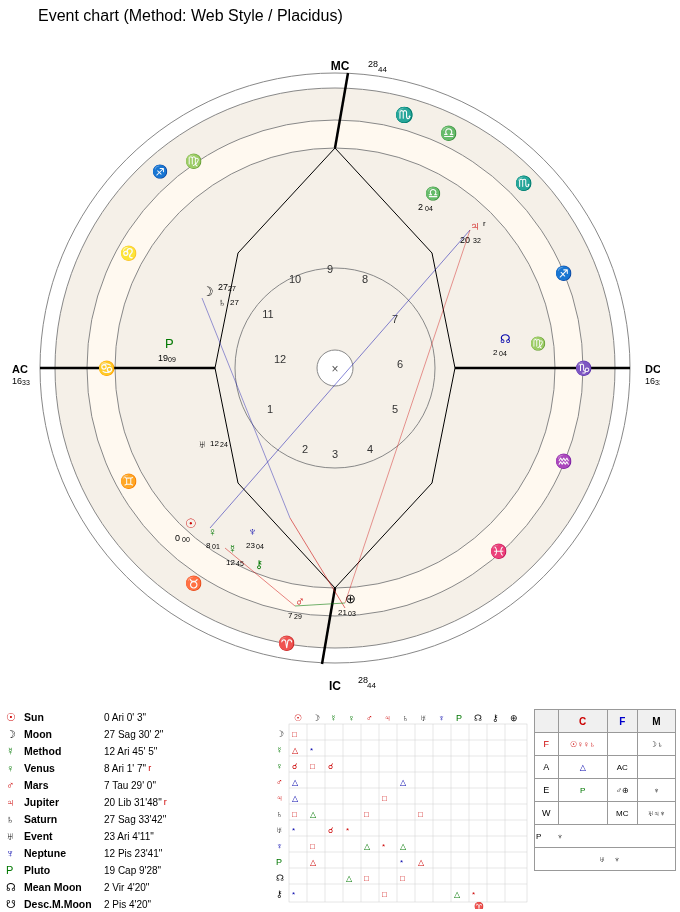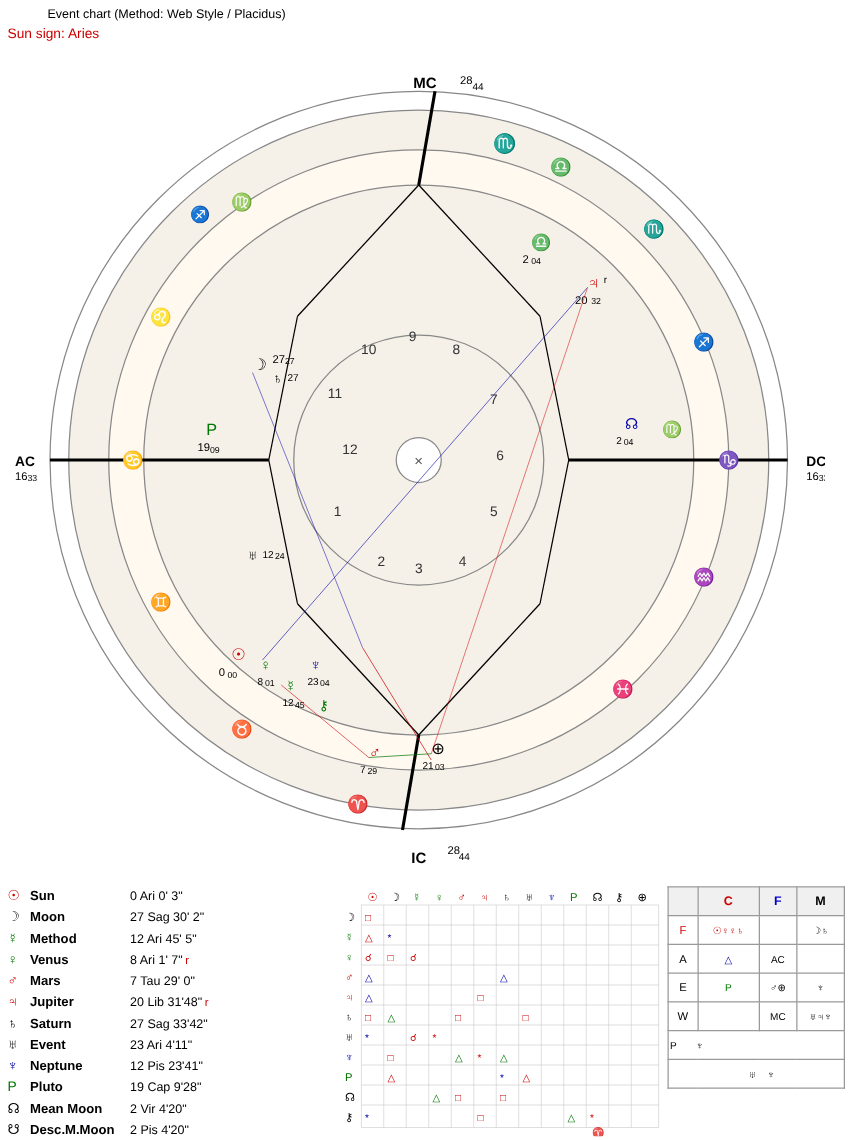--- a/index.html
+++ b/index.html
@@ -15,21 +15,21 @@
 
     
     .header {
       position: absolute;
       top: 4px;
       left: 6px;
       line-height: 1.5;
     }
     .header-title {
       color: #000;
-      font-size: 10px;
+      font-size: 16px;
       padding-left: 32px;
     }
     .header-sun {
       color: #c00;
       font-size: 11px;
     }
     .header-asc {
       color: #c00;
       font-size: 11px;
     }
@@ -126,21 +126,20 @@
 
     .sym-red { color: #c00; }
     .sym-blue { color: #00a; }
     .sym-green { color: #070; }
   </style>
 </head>
 <body>
 
 <div class="header">
   <div class="header-title">Event chart  (Method: Web Style / Placidus)</div>
-  <div class="header-sun sym-red">Sun sign:  Aries</div>
 </div>
 
 <div class="chart-area">
   <svg class="chart-svg" viewBox="0 0 650 640" xmlns="http://www.w3.org/2000/svg">
 
     <circle cx="325" cy="310" r="295" fill="none" stroke="#888" stroke-width="1"></circle>
 
     <circle cx="325" cy="310" r="280" fill="#f5f0e8" stroke="#888" stroke-width="1"></circle>
 
     <circle cx="325" cy="310" r="248" fill="#fff9f0" stroke="#888" stroke-width="1"></circle>

